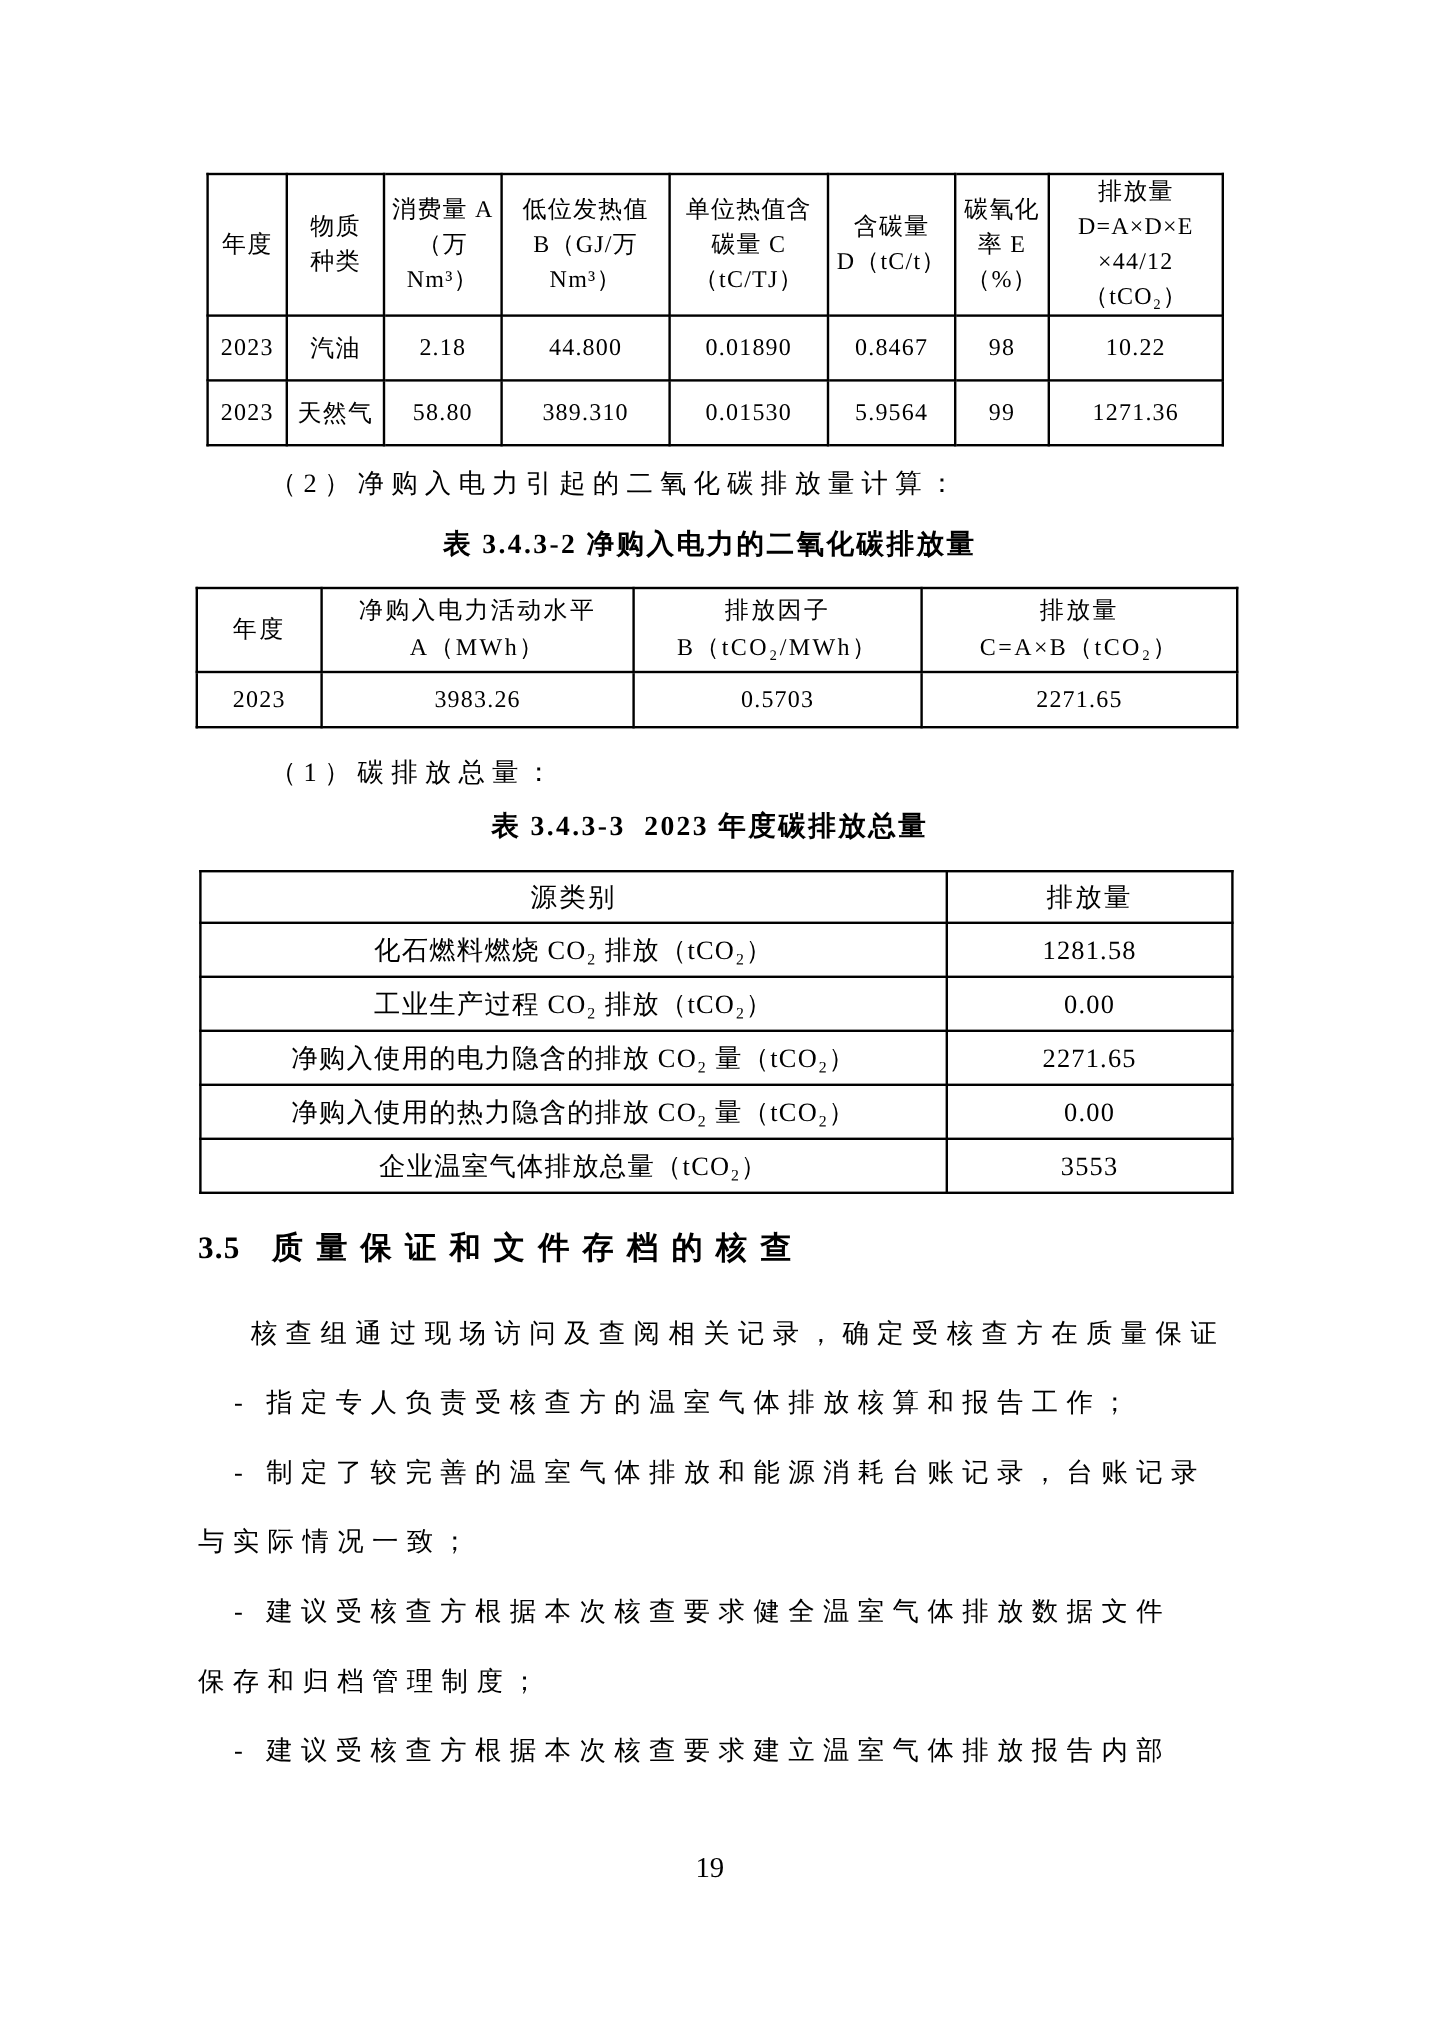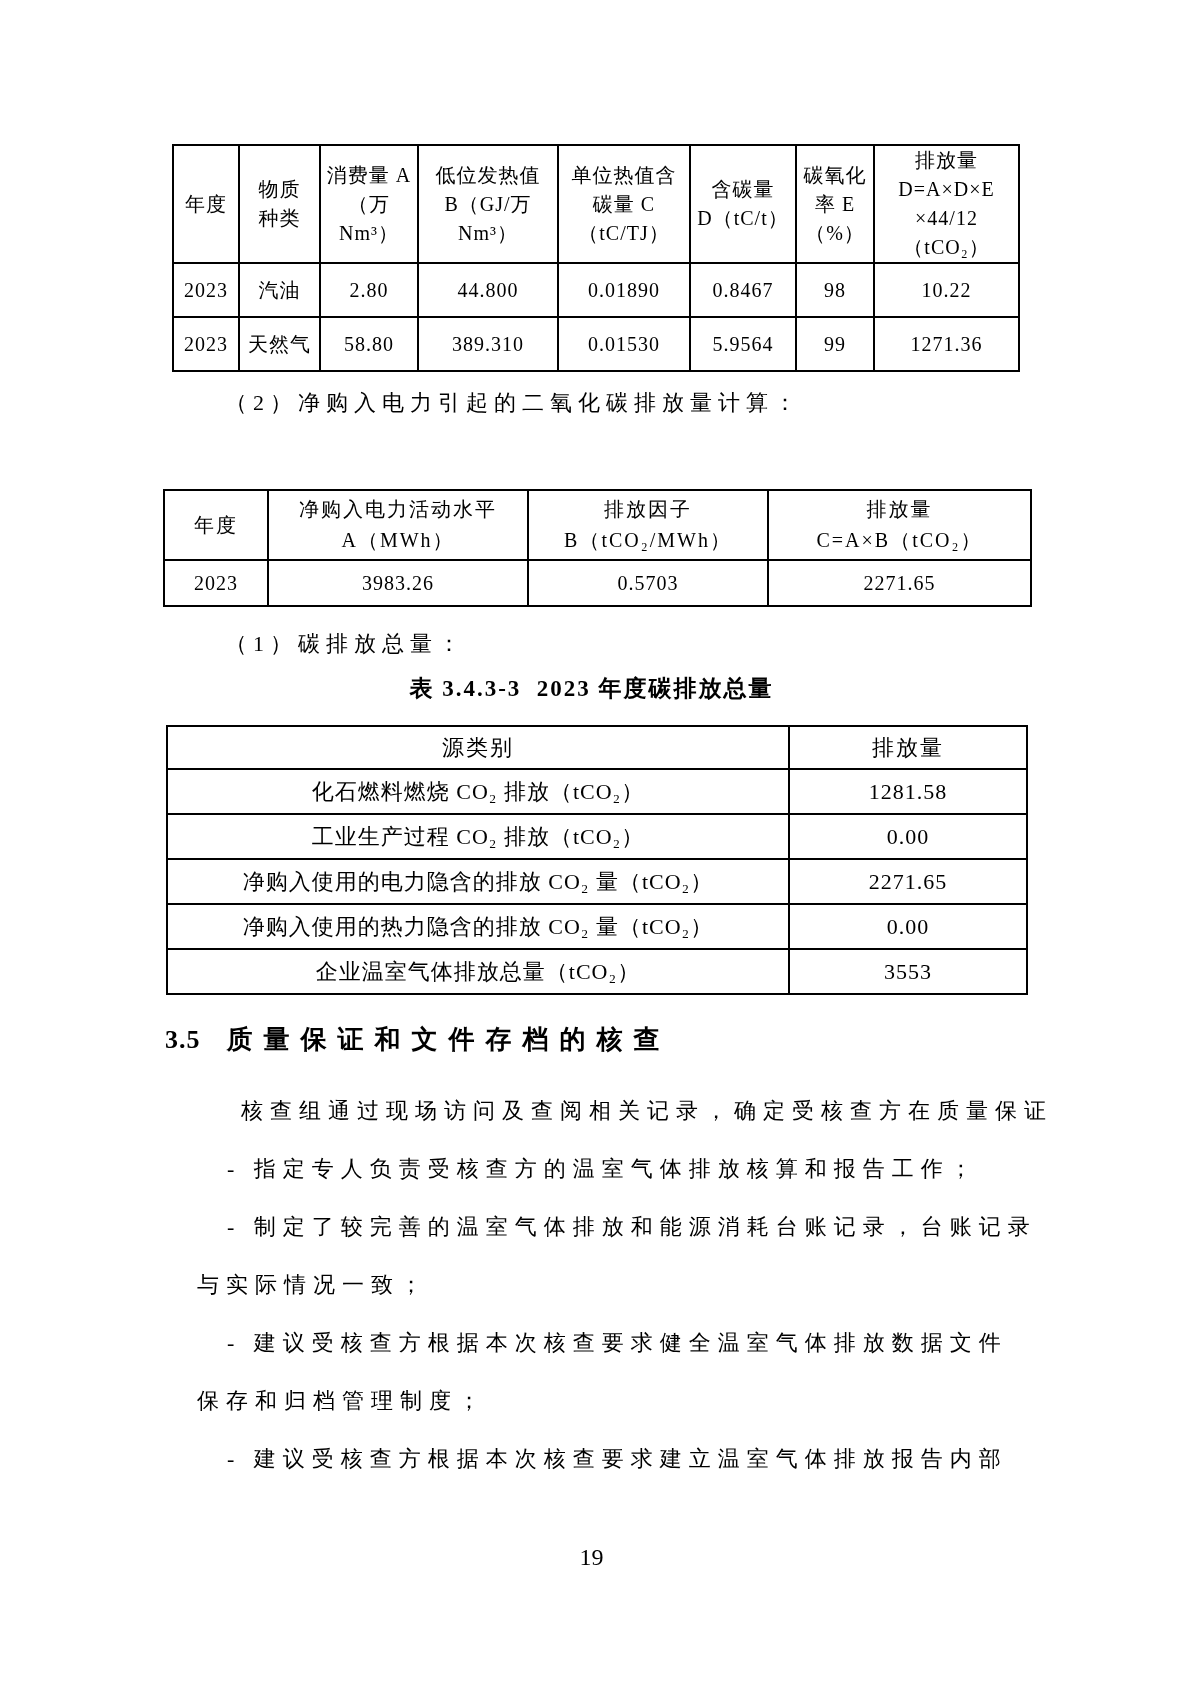--- a/index.html
+++ b/index.html
@@ -82,21 +82,20 @@
     left: 165px;
     top: 1082px;
     width: 880px;
   }
   .bline {
     height: 58px;
     line-height: 58px;
     font-size: 22px;
     letter-spacing: 7px;
     white-space: nowrap;
-    margin-left: 32px;
   }
   .indent2 { padding-left: 44px; }
   .dash { padding-left: 30px; }
 
   .page-number {
     position: absolute;
     top: 1544px;
     left: 0;
     width: 1183px;
     text-align: center;
@@ -139,21 +138,21 @@
 率 E
 （%）</td>
       <td>排放量
 D=A×D×E
 ×44/12
 （tCO₂）</td>
     </tr>
     <tr class="datarow">
       <td>2023</td>
       <td>汽油</td>
-      <td>2.80</td>
+      <td>2.18</td>
       <td>44.800</td>
       <td>0.01890</td>
       <td>0.8467</td>
       <td>98</td>
       <td>10.22</td>
     </tr>
     <tr class="datarow">
       <td>2023</td>
       <td>天然气</td>
       <td>58.80</td>
@@ -161,20 +160,21 @@
       <td>0.01530</td>
       <td>5.9564</td>
       <td>99</td>
       <td>1271.36</td>
     </tr>
   </tbody>
     </table>
 
   <div class="line item2">（2）净购入电力引起的二氧化碳排放量计算：</div>
 
+  <div class="tbl-title t2title">表 3.4.3-2 净购入电力的二氧化碳排放量</div>
 
   <table class="tbl t2">
     <colgroup>
       <col style="width:104px">
         <col style="width:260px">
         <col style="width:240px">
         <col style="width:263px">
     </colgroup>
     <tbody>
         <tr class="head">

